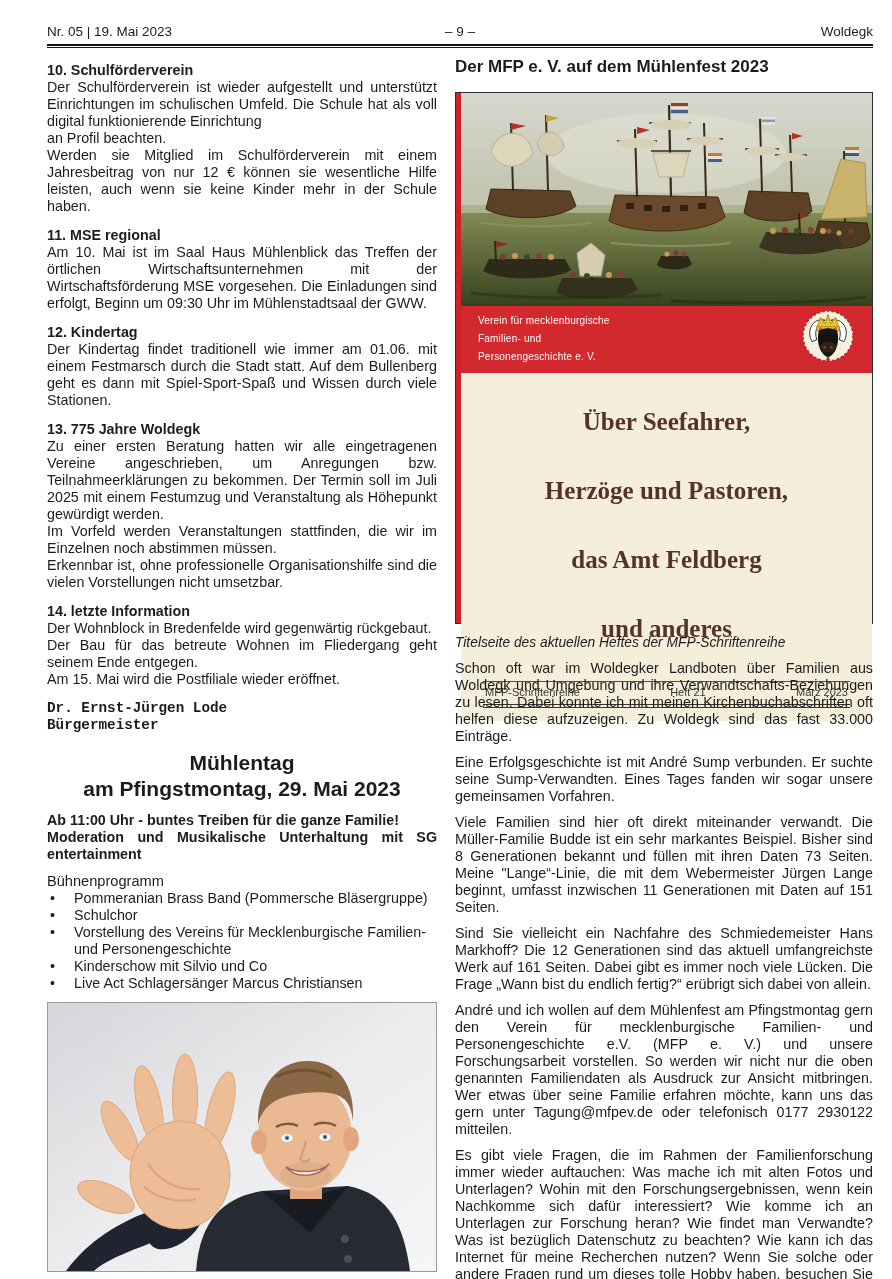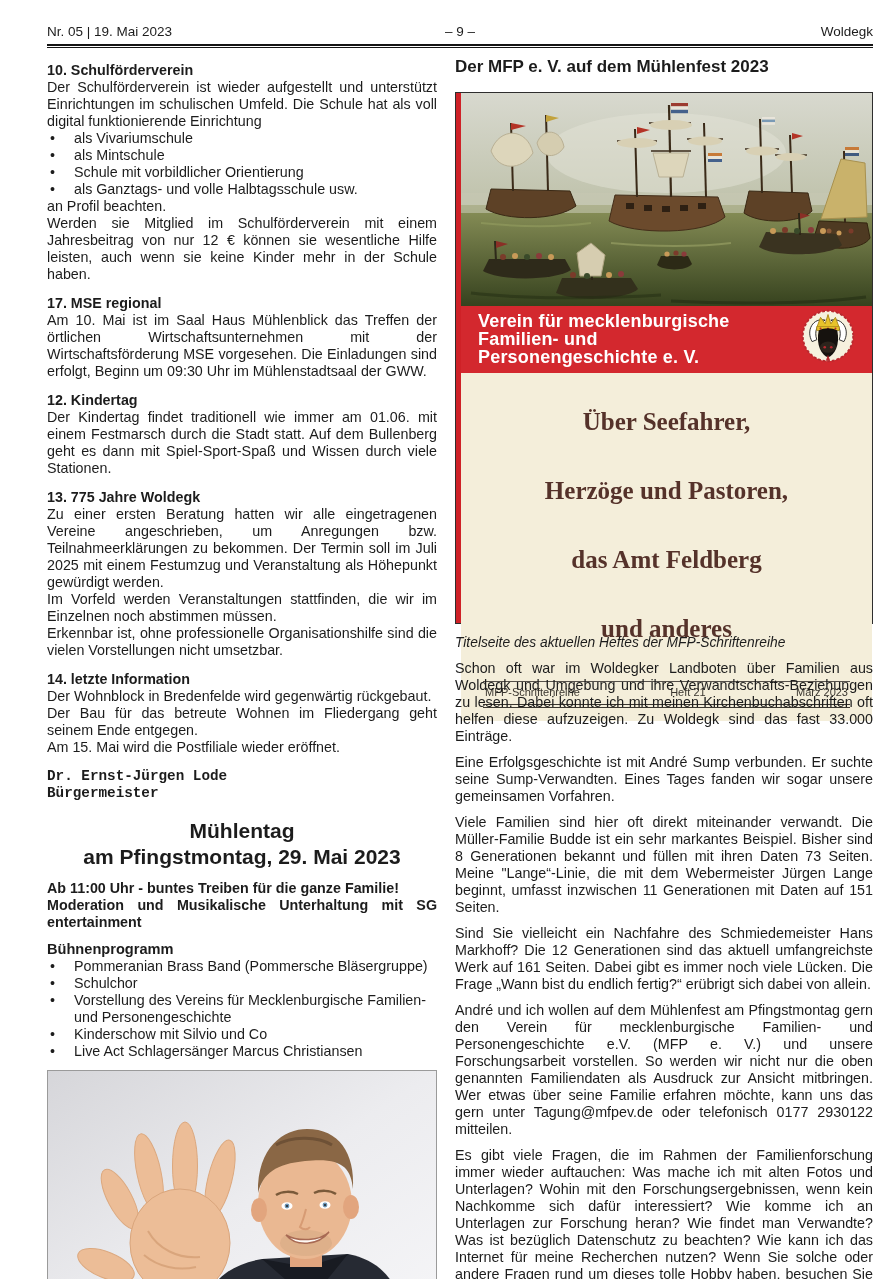--- a/index.html
+++ b/index.html
@@ -28,35 +28,35 @@
   p.body { font-size:14.3px; line-height:17px; text-align:justify; margin:0; }
   p.body.gap { margin-top:9px; }
   .bold { font-weight:bold; }
   ul.bullets { list-style:none; margin:0; padding:0; }
   ul.bullets li { position:relative; padding-left:27px; font-size:14.3px; line-height:17px; text-align:left; }
   ul.bullets li::before { content:"•"; position:absolute; left:3px; }
 
   .signature { font-size:14.3px; line-height:17px; font-weight:bold; margin-top:12px;font-family:Liberation Mono, monospace; }
 
   .event-head { text-align:center; font-size:21px; line-height:26px; font-weight:bold; margin:16px 0 10px 0; }
-  .program-title { font-size:14.6px; line-height:18px; font-weight:bold; margin-top:9px; }
+  .program-title { font-size:14.6px; line-height:18px; font-weight:normal; margin-top:9px; }
 
   .photo-frame { margin-top:10px; width:390px; height:270px; border:1px solid #9a9a9a; }
   .photo-frame svg { display:block; }
   .caption { font-style:italic; font-size:13.8px; line-height:17px; margin-top:10px; }
 
   
   .article-head { text-align:left; font-size:17px; line-height:20px; font-weight:bold; margin:0 0 15px 0; }
 
   .cover { width:418px; height:532px; border:1px solid #2e2e2e; display:flex; flex-direction:column; }
   .cover-inner { border-left:5px solid #cf2127; display:flex; flex-direction:column; flex:1; min-height:0; }
   .painting { height:213px; }
   .painting svg { display:block; }
   .band { background:#d3282e; color:#ffffff; position:relative; padding:6px 70px 7px 17px; flex:0 0 auto; }
-  .band-line { font-size:18px; line-height:18px; font-weight:bold; letter-spacing:.2px; }
+  .band-line { font-size:10px; line-height:18px; font-weight:normal; letter-spacing:.2px; }
   .emblem { position:absolute; right:16px; top:2px; width:56px; height:56px; }
   .cream { background:#f4eeda; flex:1; display:flex; flex-direction:column; padding-top:32px;gap:36px; }
   .cover-title-line { text-align:center; font-family:"Liberation Serif", serif; font-weight:bold;
      color:#55322a; font-size:25px; line-height:33px; }
   .cover-footer { margin:auto 22px 13px 22px; border-top:1px solid #55504a;
      border-bottom:4px double #3a362f; display:flex; justify-content:space-between;
      padding:4px 2px 5px 2px; font-size:11px; line-height:13px; color:#3a362f; }
 </style>
 </head>
 <body>
@@ -71,30 +71,24 @@
     </div>
   </div>
   <div class="mast-rule"></div>
 
   <div class="columns">
 
     <div class="col-left">
 
       <div class="sec-title first">10. Schulförderverein</div>
       <p class="body">Der Schulförderverein ist wieder aufgestellt und unterstützt Einrichtungen im schulischen Umfeld. Die Schule hat als voll digital funktionierende Einrichtung</p>
-      <ul class="bullets">
-        <li>als Vivariumschule</li>
-        <li>als Mintschule</li>
-        <li>Schule mit vorbildlicher Orientierung</li>
-        <li>als Ganztags- und volle Halbtagsschule usw.</li>
-      </ul>
       <p class="body">an Profil beachten.</p>
       <p class="body">Werden sie Mitglied im Schulförderverein mit einem Jahresbeitrag von nur 12 € können sie wesentliche Hilfe leisten, auch wenn sie keine Kinder mehr in der Schule haben.</p>
 
-      <div class="sec-title">17. MSE regional</div>
+      <div class="sec-title">11. MSE regional</div>
       <p class="body">Am 10. Mai ist im Saal Haus Mühlenblick das Treffen der örtlichen Wirtschaftsunternehmen mit der Wirtschaftsförderung MSE vorgesehen. Die Einladungen sind erfolgt, Beginn um 09:30 Uhr im Mühlenstadtsaal der GWW.</p>
 
       <div class="sec-title">12. Kindertag</div>
       <p class="body">Der Kindertag findet traditionell wie immer am 01.06. mit einem Festmarsch durch die Stadt statt. Auf dem Bullenberg geht es dann mit Spiel-Sport-Spaß und Wissen durch viele Stationen.</p>
 
       <div class="sec-title">13. 775 Jahre Woldegk</div>
       <p class="body">Zu einer ersten Beratung hatten wir alle eingetragenen Vereine angeschrieben, um Anregungen bzw. Teilnahmeerklärungen zu bekommen. Der Termin soll im Juli 2025 mit einem Festumzug und Veranstaltung als Höhepunkt gewürdigt werden.</p>
       <p class="body">Im Vorfeld werden Veranstaltungen stattfinden, die wir im Einzelnen noch abstimmen müssen.</p>
       <p class="body">Erkennbar ist, ohne professionelle Organisationshilfe sind die vielen Vorstellungen nicht umsetzbar.</p>
 

